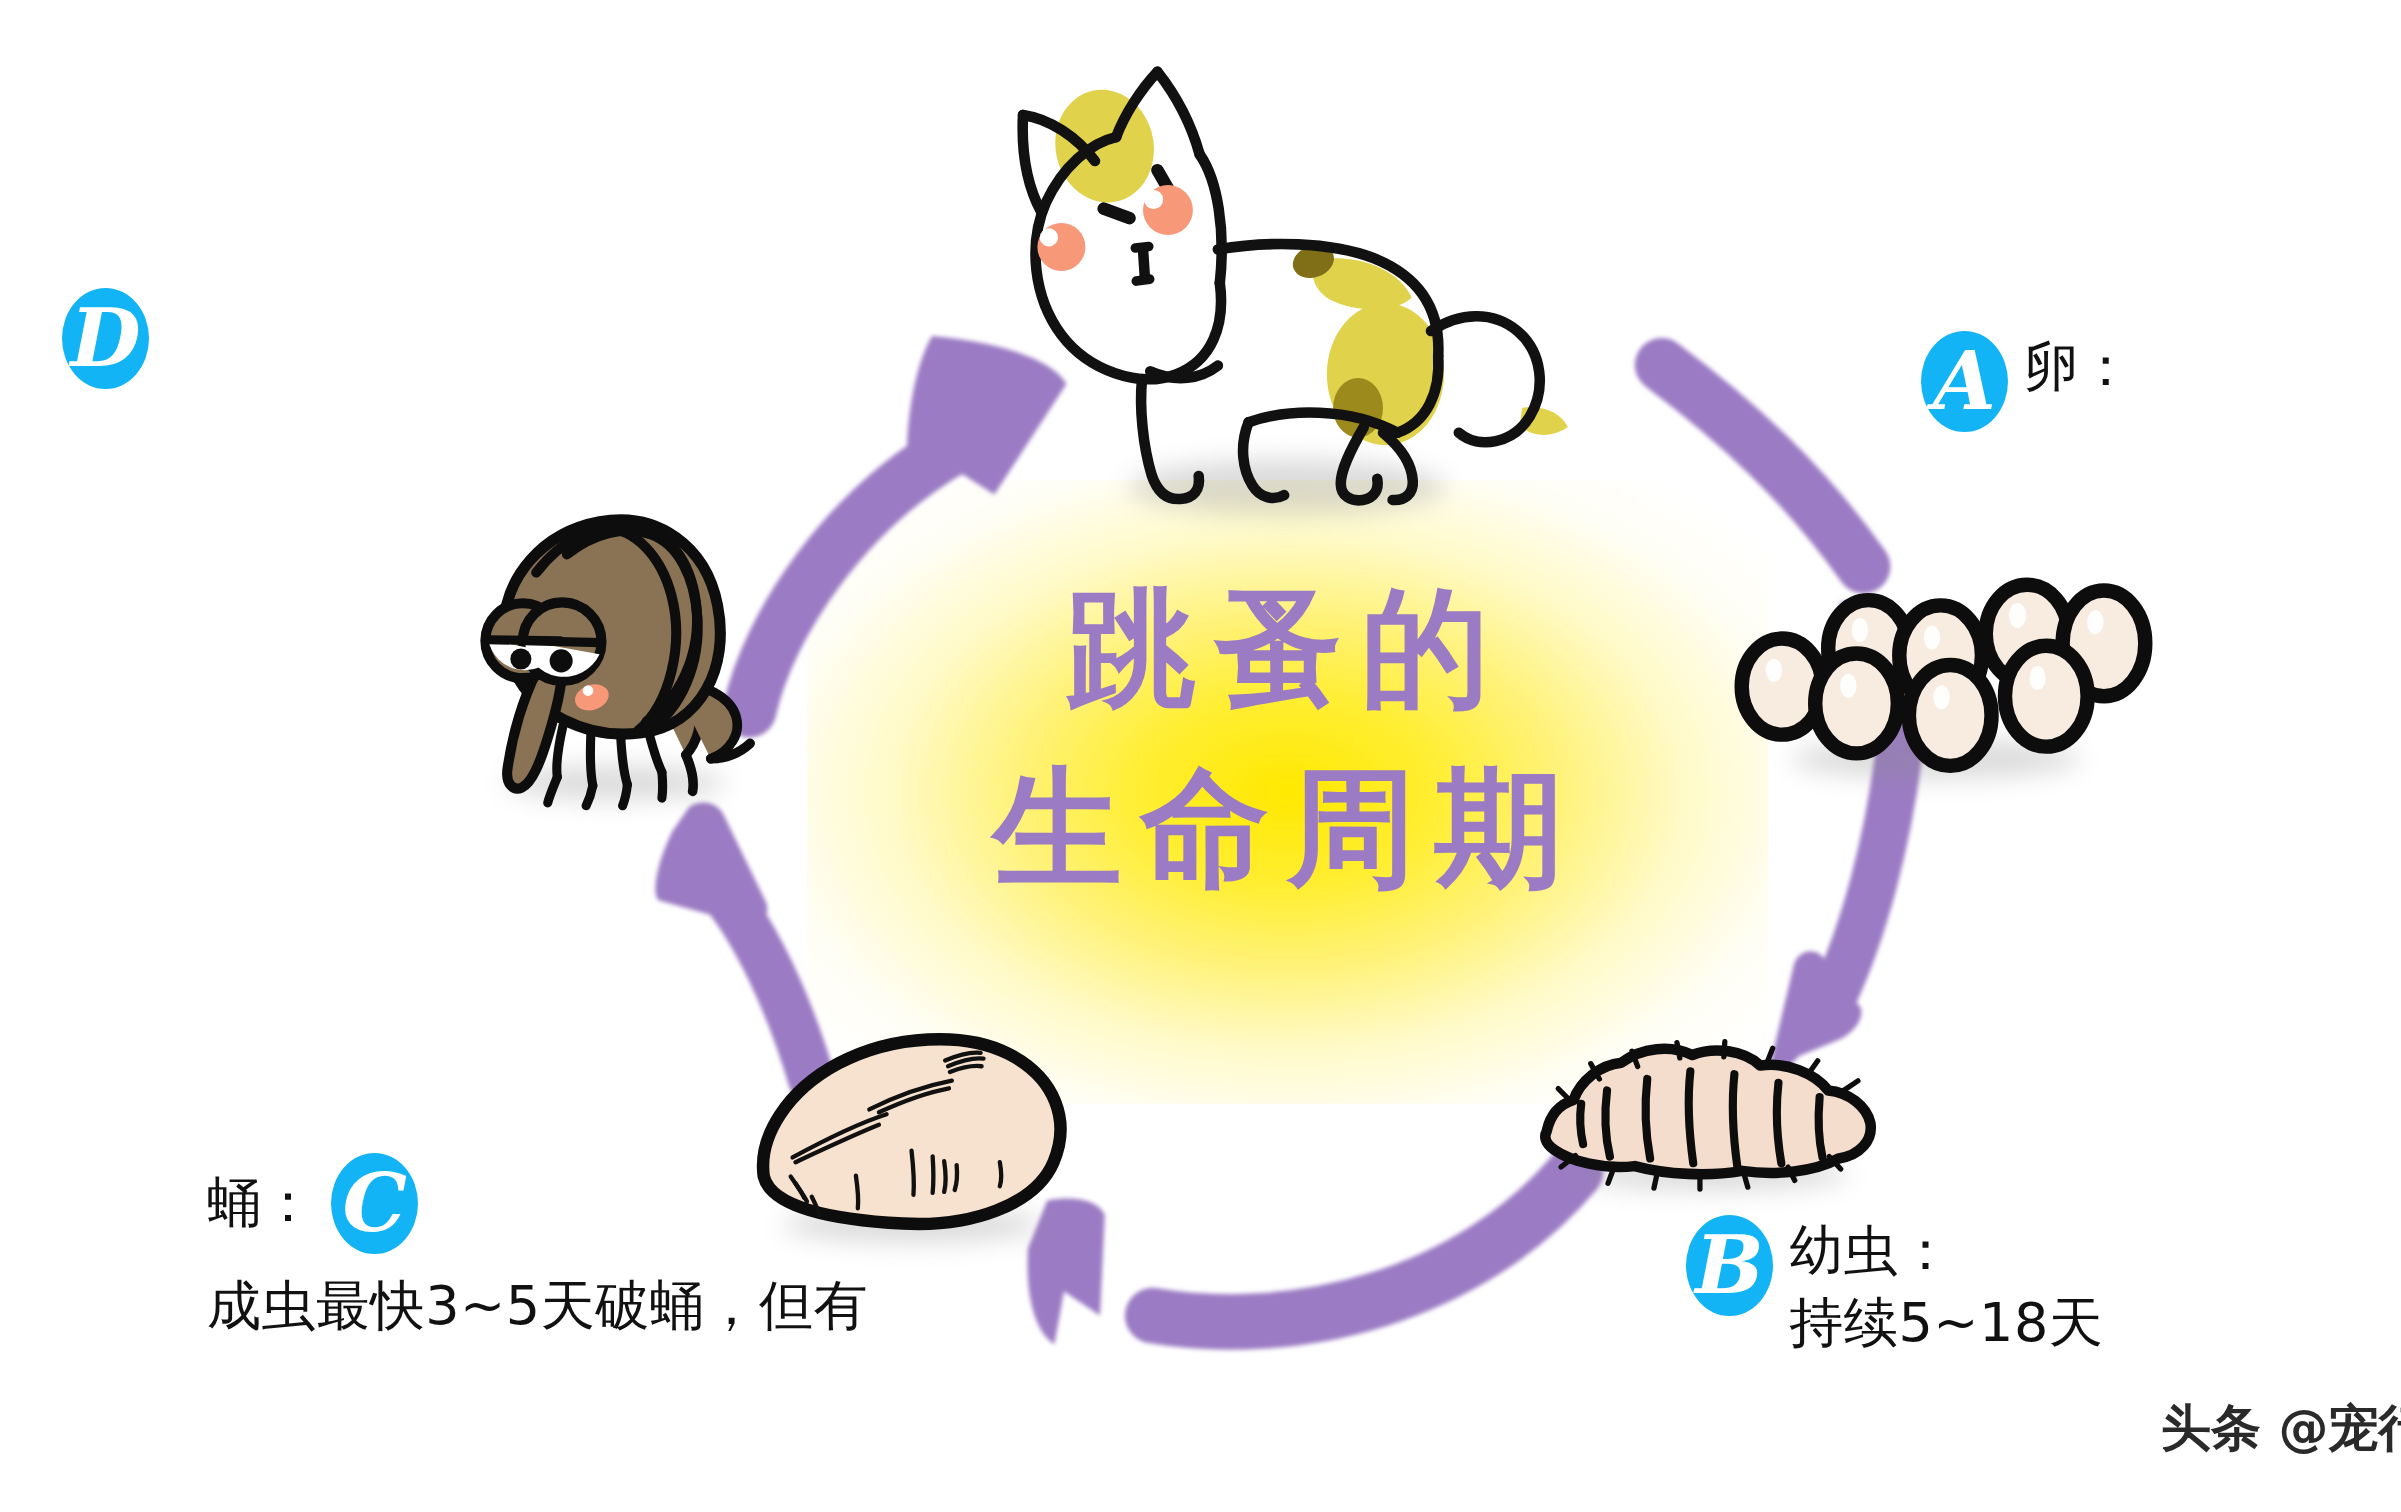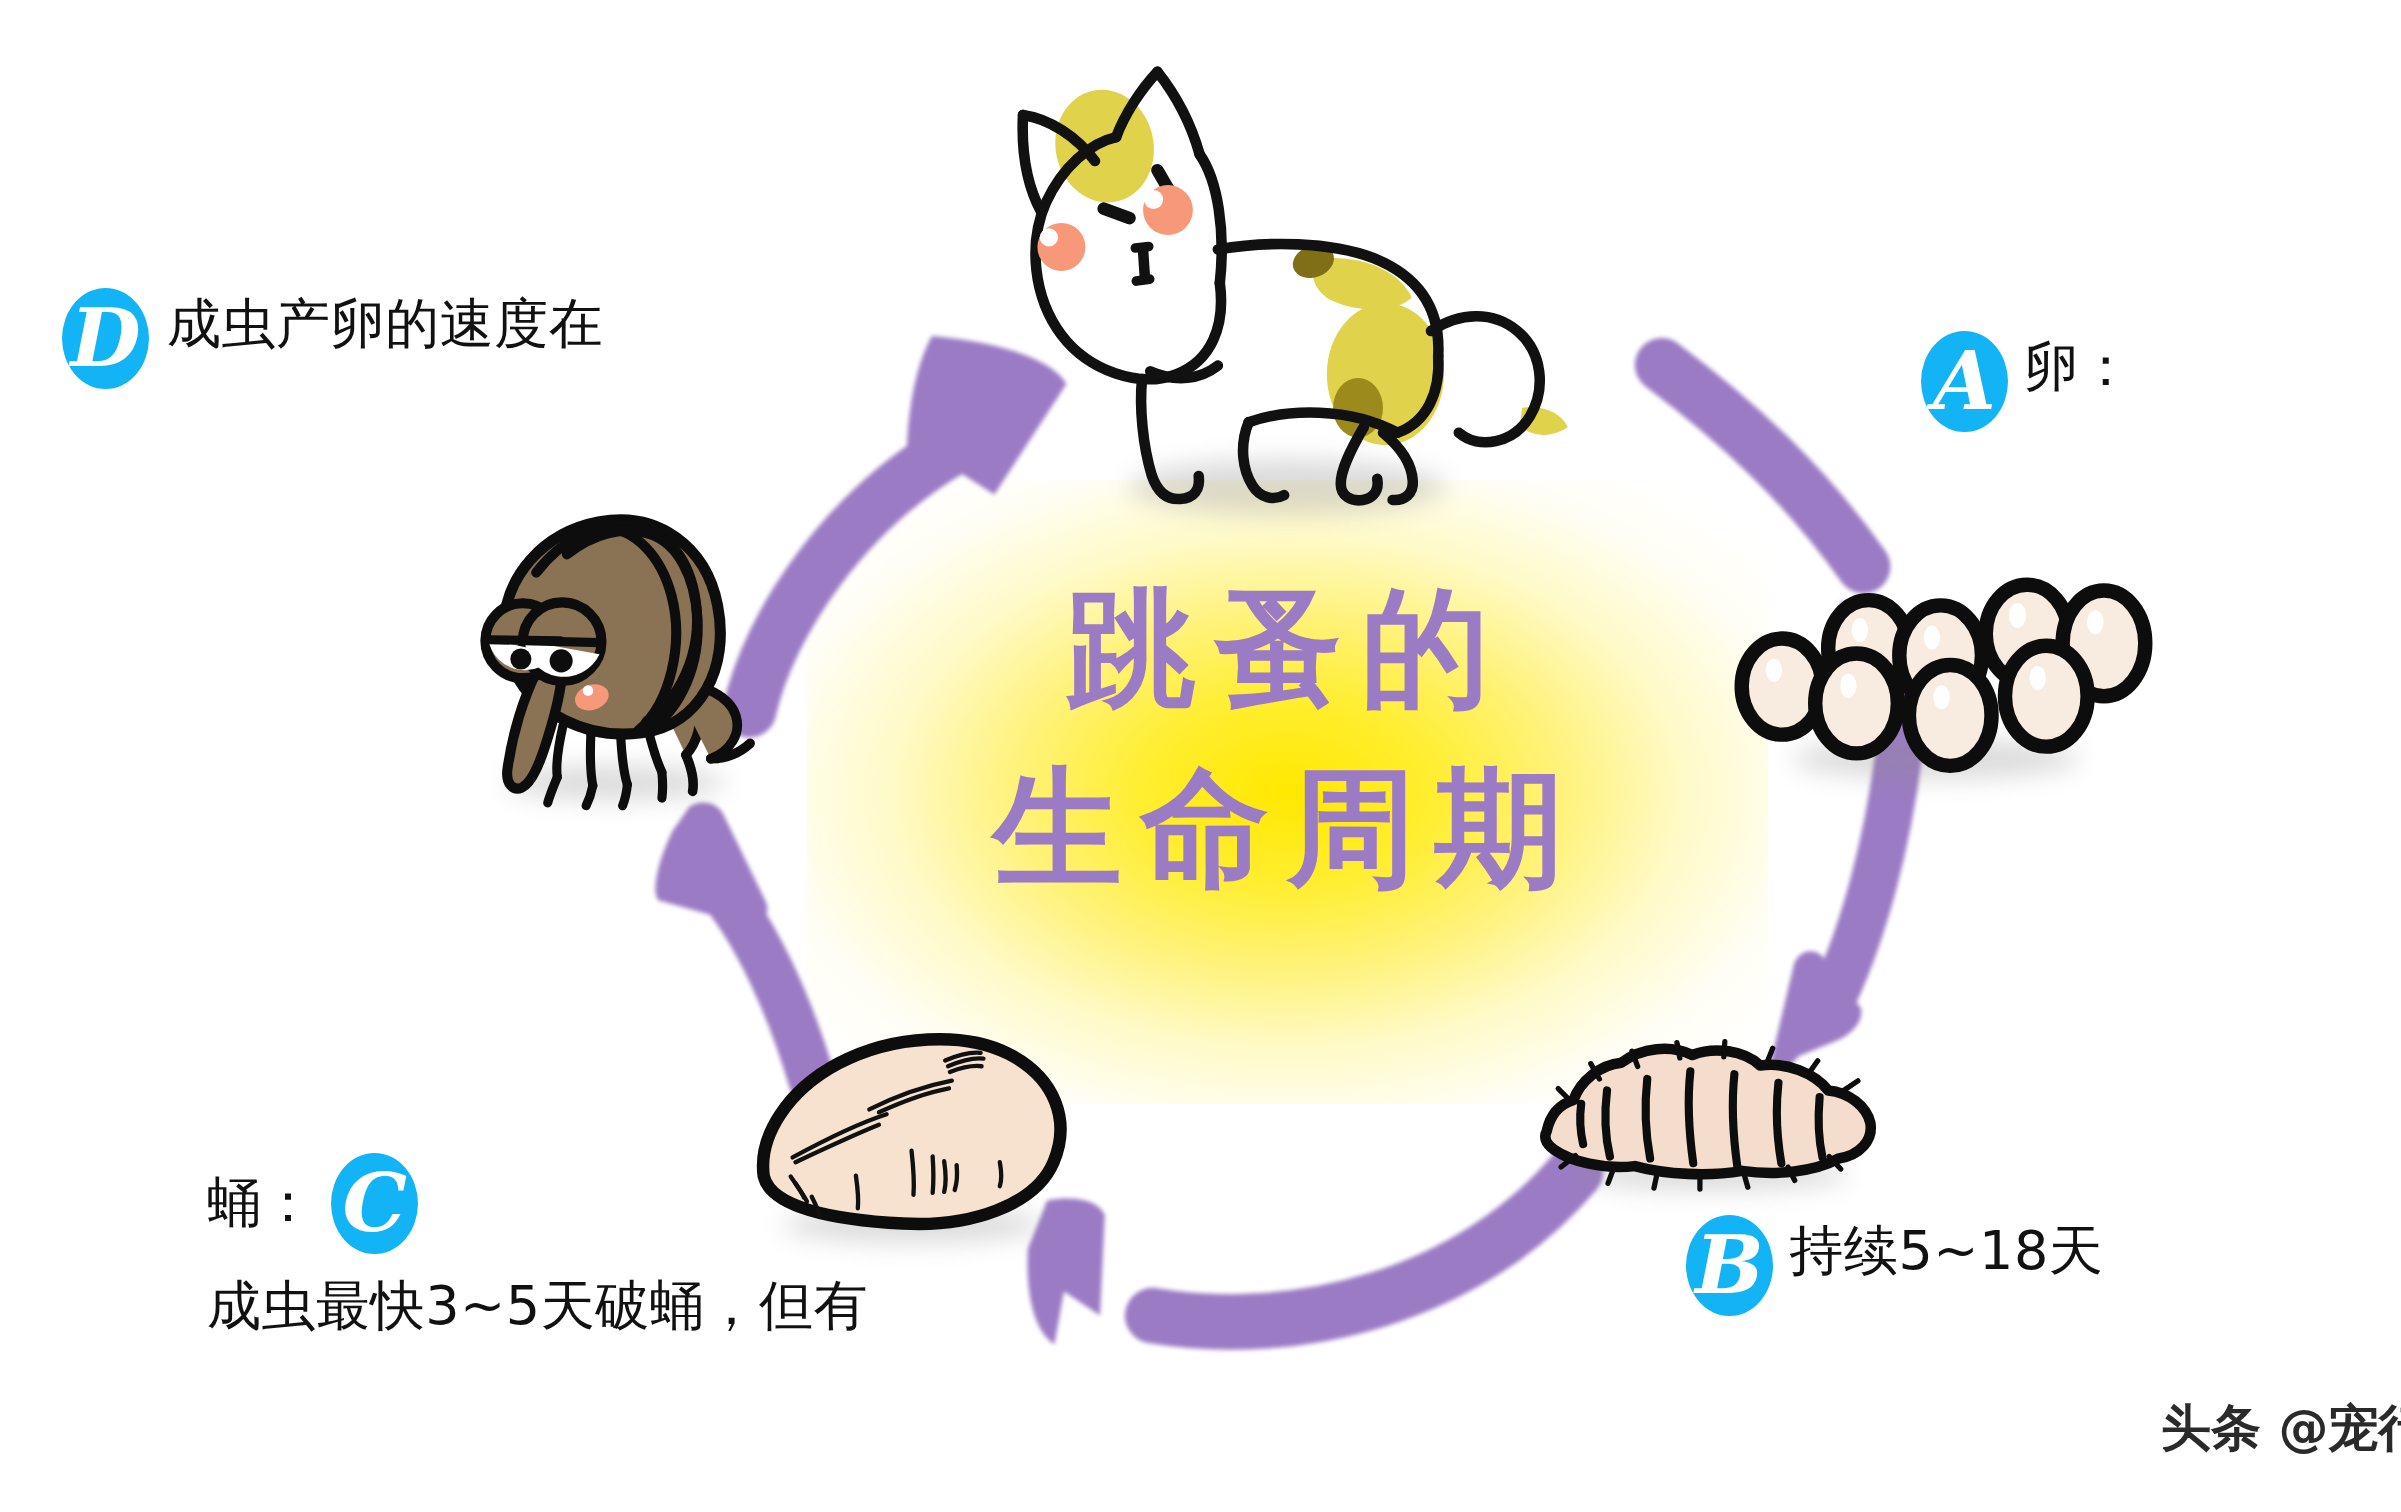--- a/index.html
+++ b/index.html
@@ -320,34 +320,34 @@
       <path d="M412,470 C414,512 418,548 426,574"></path>
       <path d="M426,574 C424,594 420,608 416,618" fill="none"></path>
       <path d="M466,446 C476,488 486,522 498,548"></path>
       <path d="M498,548 C500,570 500,588 498,602" fill="none"></path>
     </g>
   </svg>
 
   <div class="abs" id="callout-d">
     <div class="badge">D</div>
     <div>
-      <div class="callout-text">成虫产卵的速度在</div>
     </div>
   </div>
 
   <div class="abs" id="callout-a">
     <div class="badge">A</div>
     <div>
       <div class="callout-text">卵：</div>
     </div>
   </div>
 
   <div class="abs" id="callout-b">
     <div class="badge">B</div>
     <div>
+      <div class="callout-text">幼虫：</div>
       <div class="callout-text">持续5~18天</div>
     </div>
   </div>
 
   <div class="abs" id="callout-c">
     <div class="c-head">
       <div class="c-label">蛹：</div>
       <div class="badge">C</div>
     </div>
     <div class="c-body">

